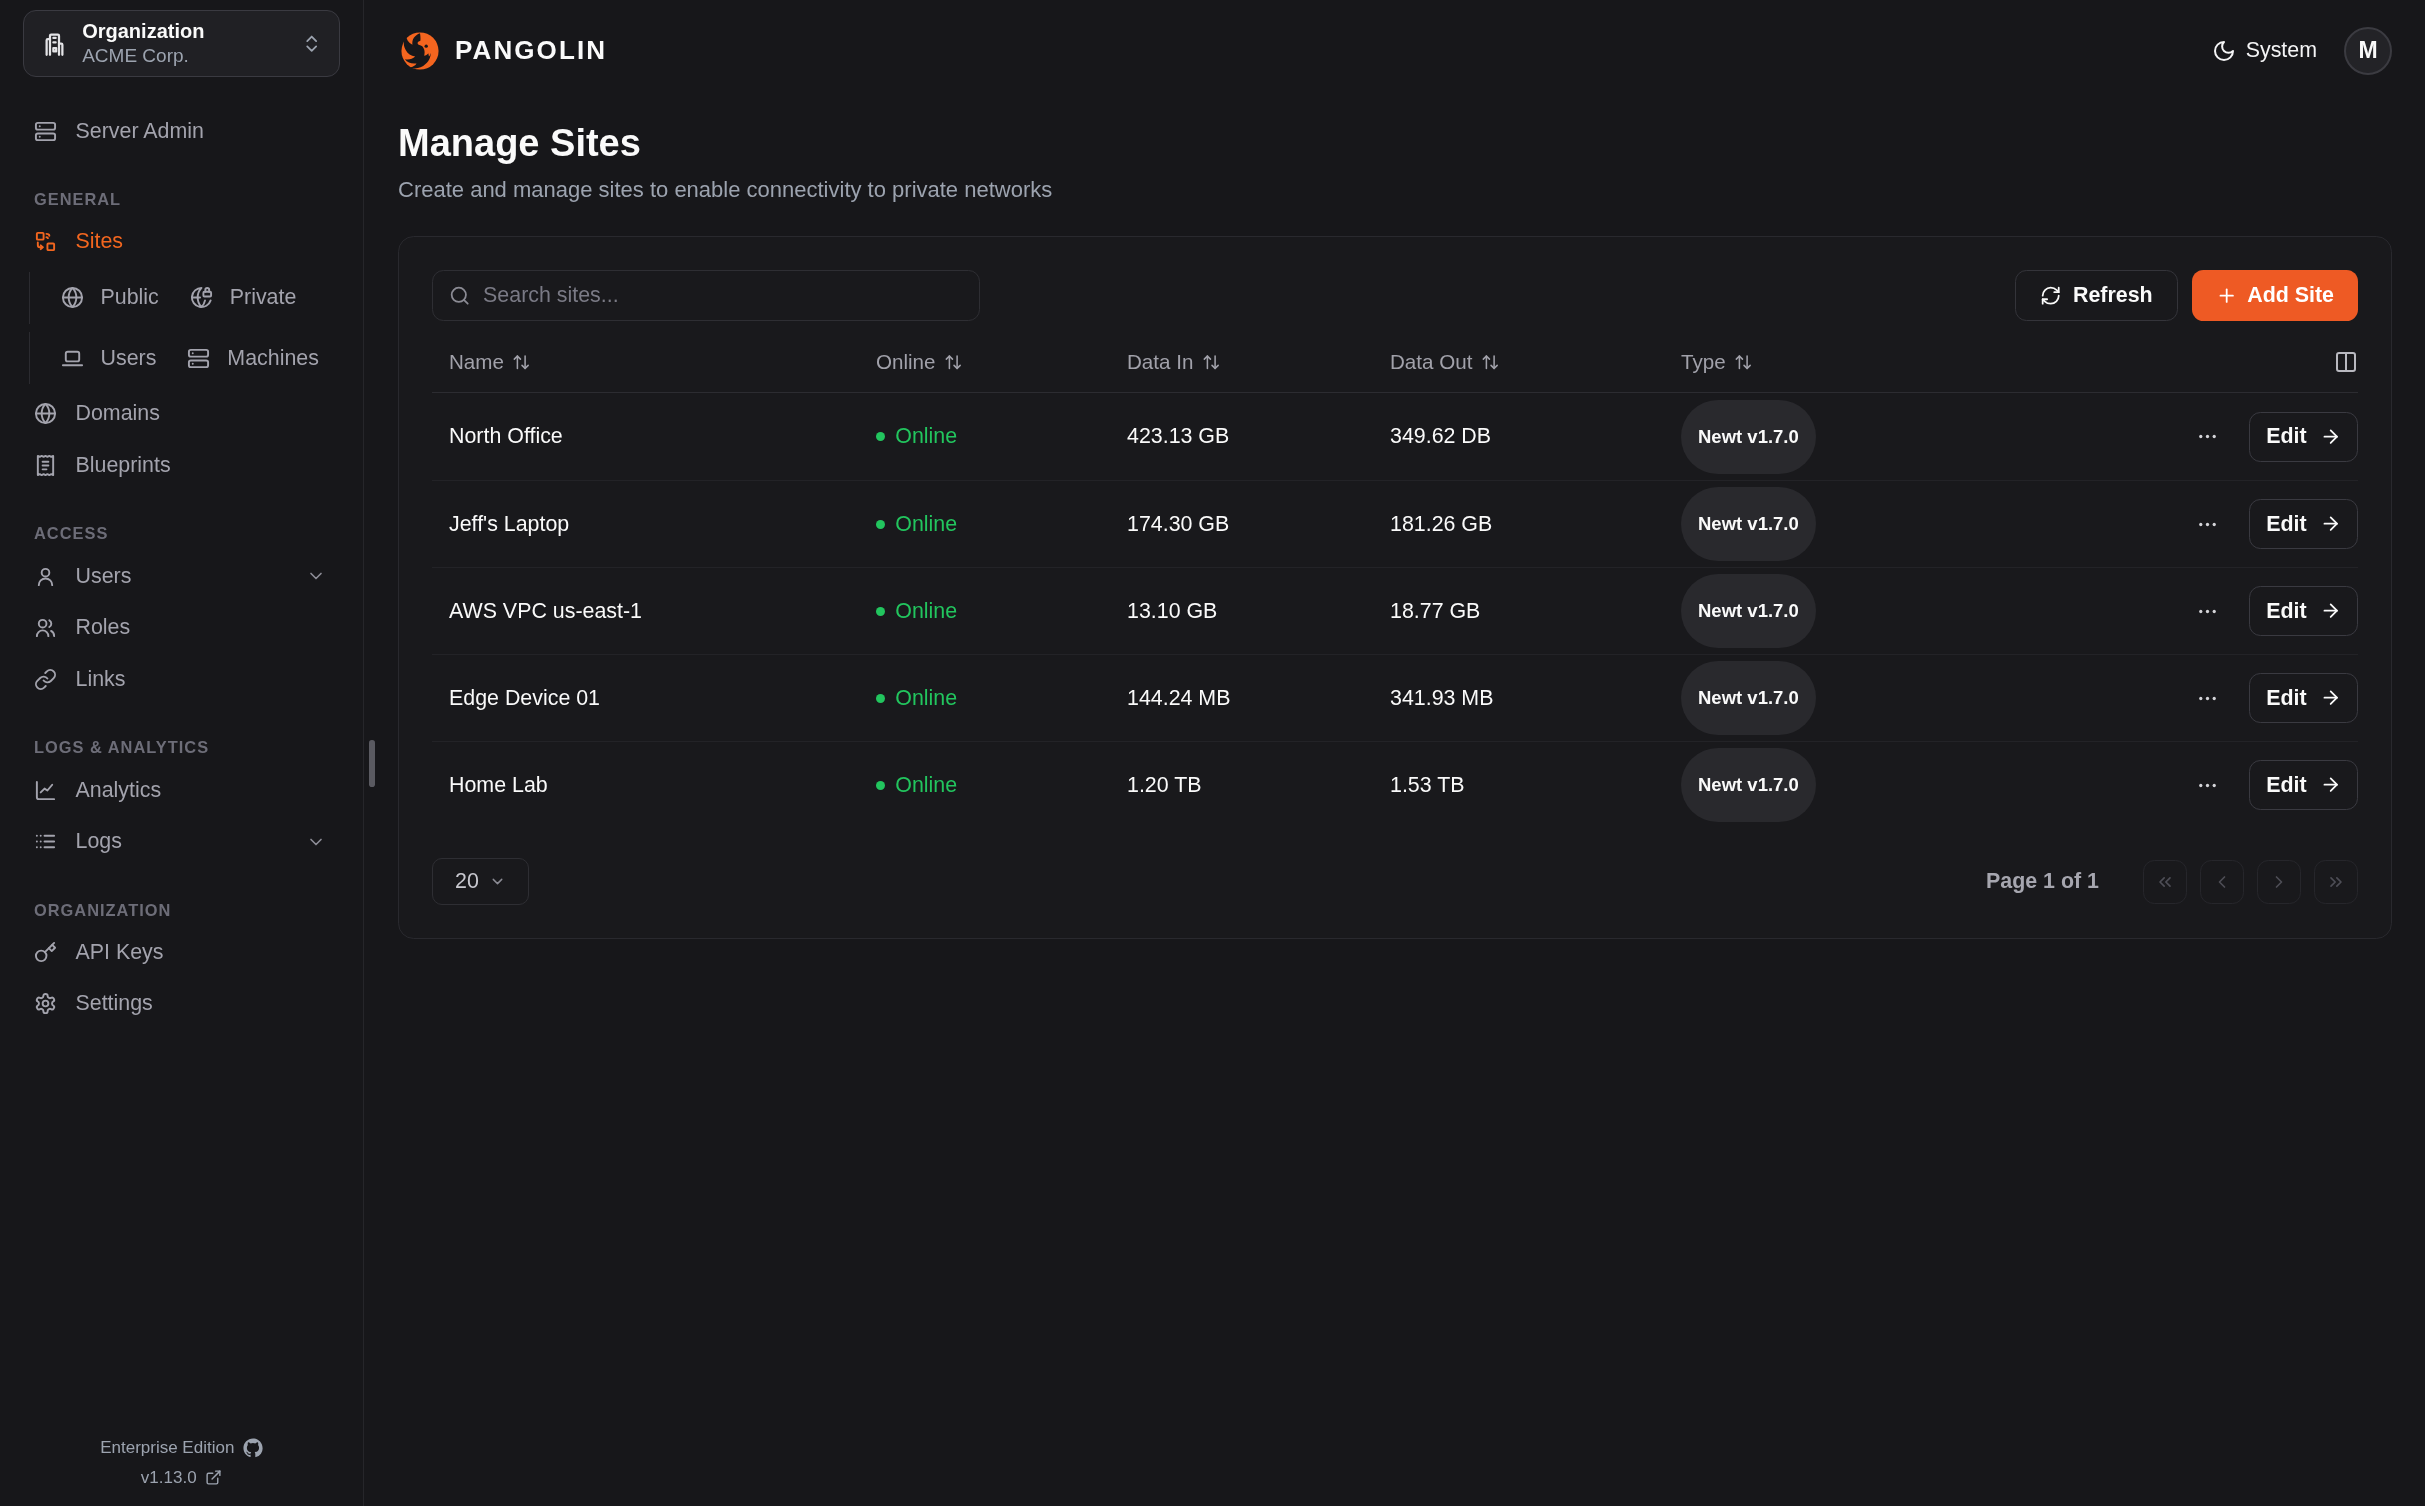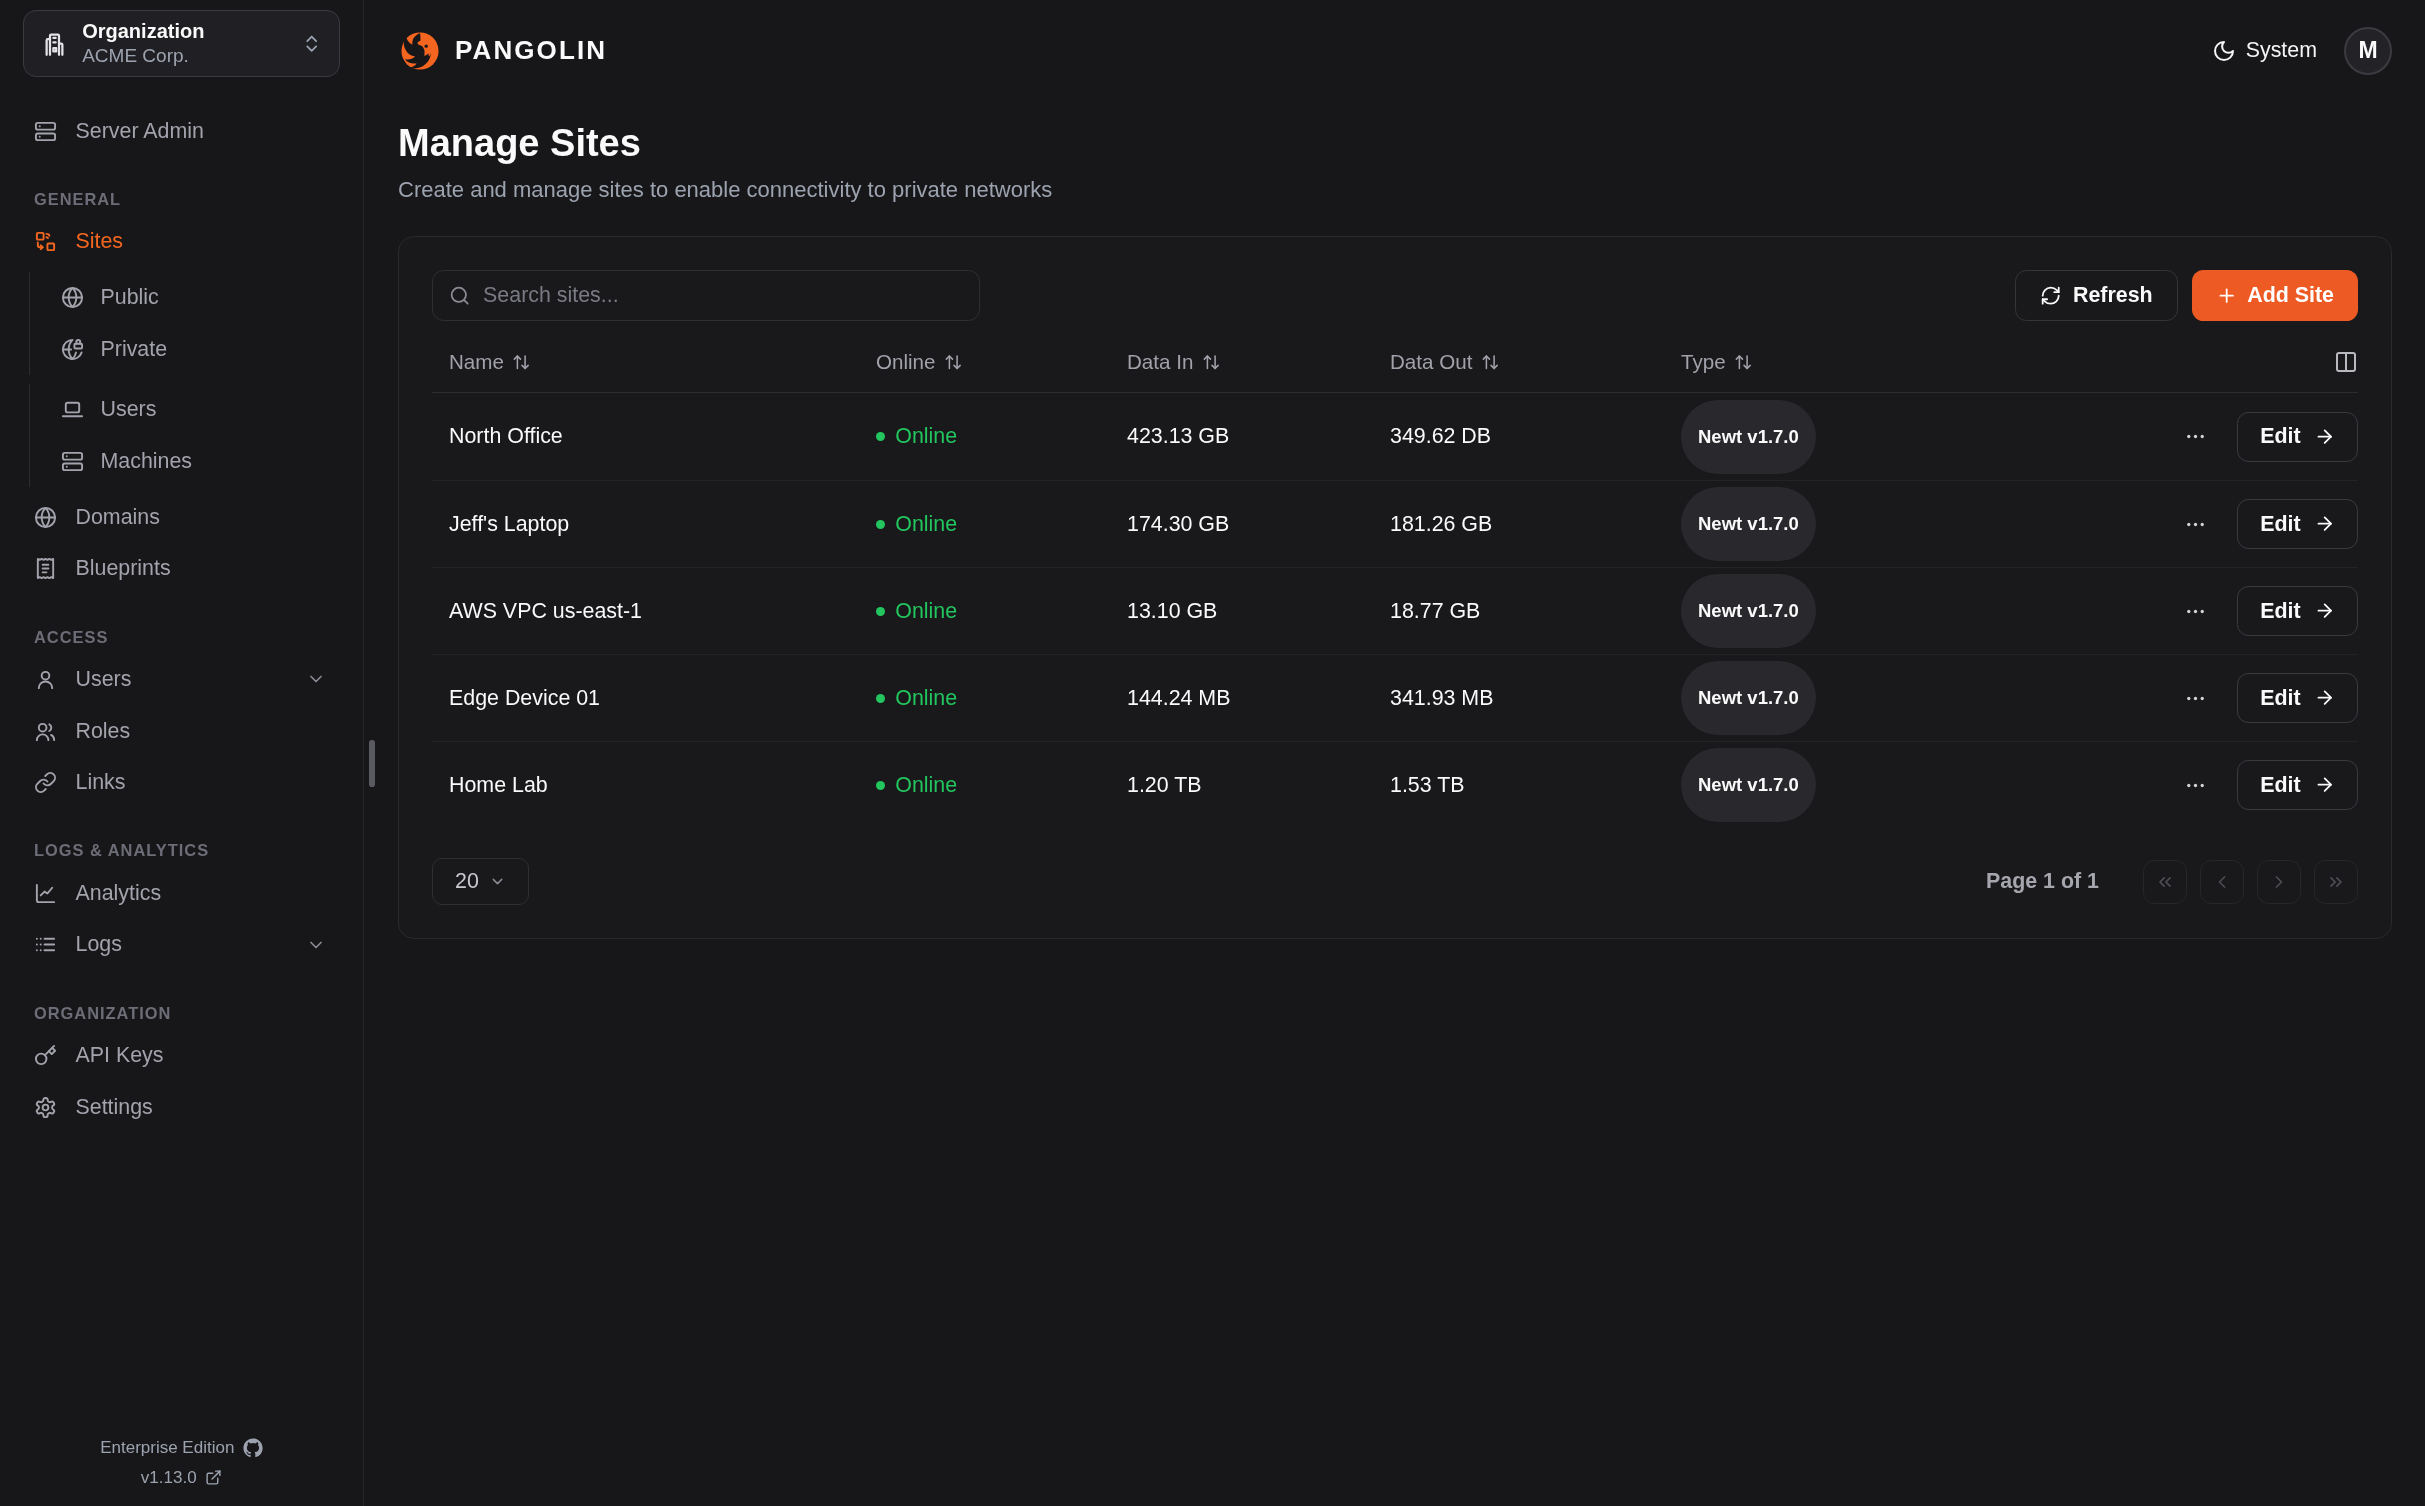--- a/index.html
+++ b/index.html
@@ -31,21 +31,21 @@
   .side-item {
     height:46px; margin:2.8px 0; display:flex; align-items:center; gap:18.5px;
     padding:0 37px 0 34px; font-size:21.4px; color:#a3a3ad; cursor:pointer;
   }
   .side-item .chev { margin-left:auto; color:#8d8d96; }
   .side-item.active { color:#f2661f; }
   .section-title {
     margin:33px 0 7.1px; padding-left:34px; font-size:16.4px; font-weight:700;
     letter-spacing:1px; color:#6d6d78;
   }
-  .sub-group { margin:4.3px 0 4.3px 28.5px; border-left:1.4px solid #2b2b30; display:flex; flex-direction:column; }
+  .sub-group { margin:4.3px 0 4.3px 28.5px; border-left:1.4px solid #2b2b30; display:flex; flex-direction:row; }
   .sub-item { height:46px; margin:2.8px 0; display:flex; align-items:center; gap:17px; padding-left:31px; font-size:21.4px; color:#a3a3ad; cursor:pointer; }
 
   .side-footer { position:absolute; bottom:18.5px; left:0; width:100%; text-align:center; color:#9ca3af; font-size:17px; }
   .side-footer .row { display:flex; align-items:center; justify-content:center; gap:8.5px; margin-top:10px; cursor:pointer; }
 
   .scroll-thumb { position:absolute; left:369px; top:740px; width:5.7px; height:47px; background:#5a5a61; border-radius:2.8px; }
 
   
   .main { flex:1; padding:0 34px; }
   .topbar { height:101px; display:flex; align-items:center; justify-content:space-between; }
@@ -92,21 +92,21 @@
     align-items:center; height:87px; padding-left:17px;
   }
   .trow + .trow { border-top:1.4px solid #232327; }
   .cell-name { font-size:21.4px; font-weight:500; color:#fafafa; }
   .cell-online { display:flex; align-items:center; gap:10px; color:#22c55e; font-size:21.4px; }
   .dot { width:9.3px; height:9.3px; border-radius:50%; background:#22c55e; }
   .cell-num { font-size:21.4px; color:#fafafa; }
   .badge { display:inline-flex; width:max-content; background:#29292d; border-radius:711px; padding:26px 17px; font-size:18.5px; font-weight:700; color:#fafafa; }
   .cell-actions { display:flex; align-items:center; justify-content:flex-end; gap:30px; }
   .ellipsis-btn { color:#d4d4d8; cursor:pointer; display:flex; }
-  .btn-edit { height:50px; padding:0 22px; border:1.4px solid #3a3a41; color:#fafafa; font-weight:600; gap:13px;justify-content:center; }
+  .btn-edit { height:50px; padding:0 16px; border:1.4px solid #3a3a41; color:#fafafa; font-weight:600; gap:13px;justify-content:center; }
 
   .pagination { margin-top:30px; display:flex; align-items:center; }
   .page-size {
     width:97px; height:47px; border:1.4px solid #2e2e33; border-radius:10px;
     display:flex; align-items:center; justify-content:center; gap:10px;
     font-size:21.4px; color:#c8c8cf; cursor:pointer;
   }
   .page-size .chev { color:#8a8a93; }
   .page-info { font-size:21.4px; font-weight:600; color:#a6a6af; margin-right:31px; }
   .pg-btn {

